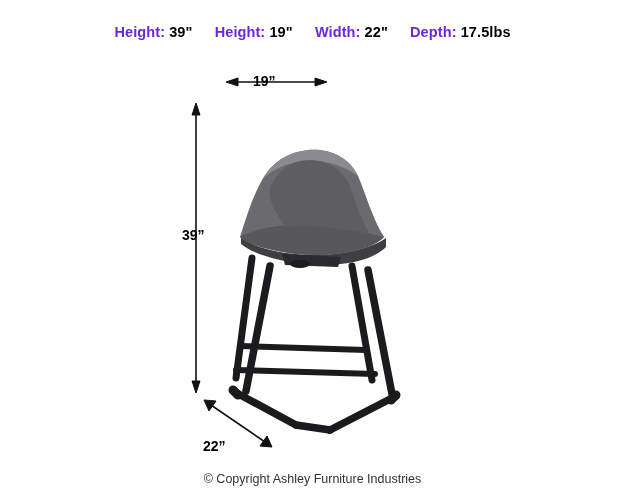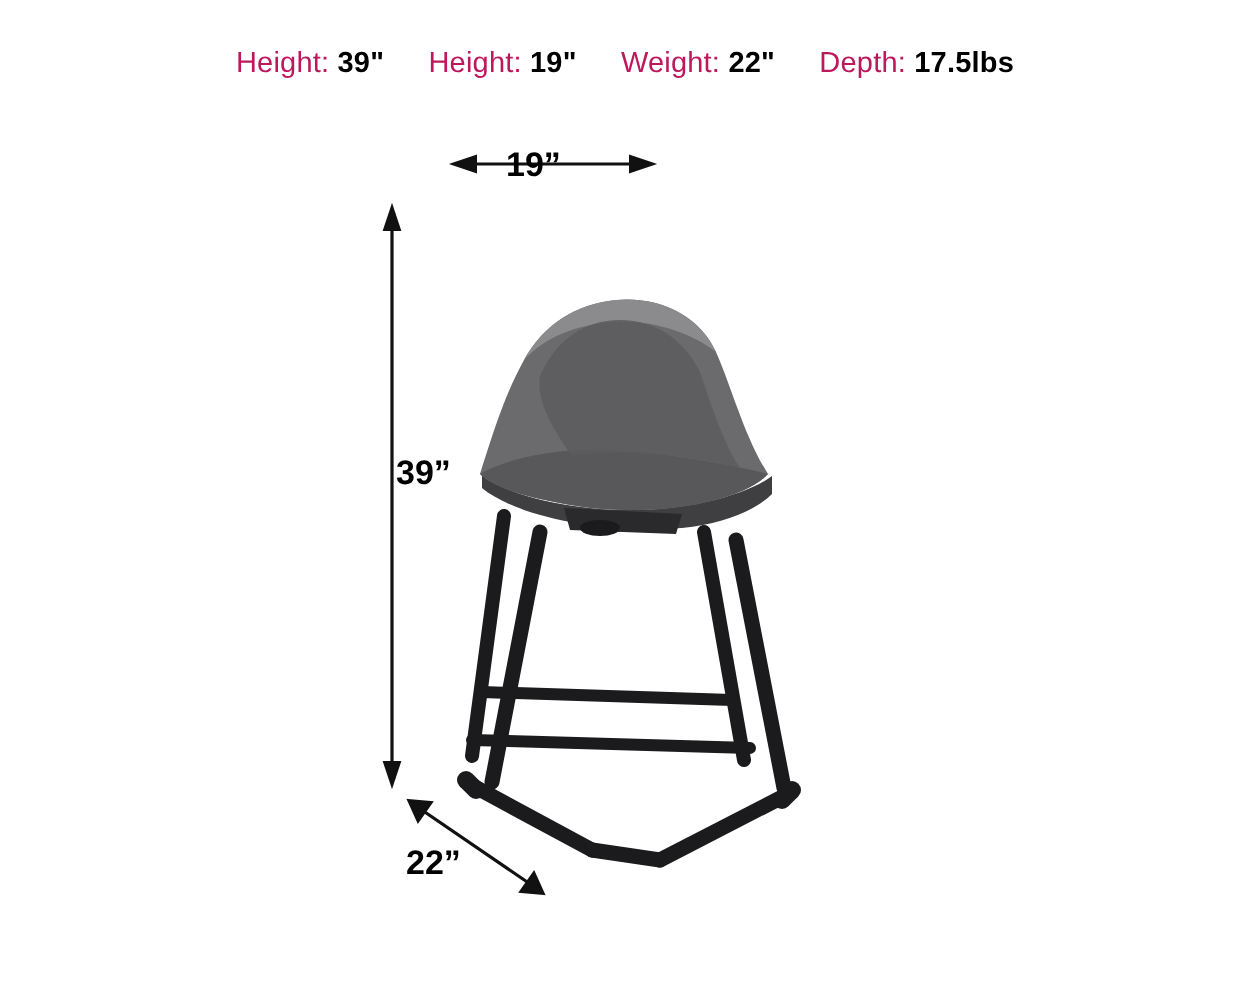--- a/index.html
+++ b/index.html
@@ -29,22 +29,22 @@
     text-align: center;
     font-size: 14.5px;
     letter-spacing: 0.1px;
     white-space: nowrap;
   }
   .spec-item {
     display: inline-block;
     margin: 0 9px;
   }
   .spec-label {
-    font-weight: normal;
-    color: #be185d;
+    font-weight: bold;
+    color: #6d28d9;
   }
   .spec-value {
     font-weight: bold;
     color: #000000;
   }
 
   
   #footer {
     position: absolute;
     bottom: 14px;
@@ -63,45 +63,45 @@
     width: 625px;
     height: 412px;
   }
   #stage svg {
     display: block;
   }
 
   
   .dim-label {
     position: absolute;
-    font-size: 17px;
+    font-size: 14px;
     font-weight: bold;
     color: #000000;
     white-space: nowrap;
   }
   #label-width  { left: 253px; top: 15px; }
-  #label-height { left: 182px; top: 169px; margin-left: 16px; }
-  #label-depth  { left: 203px; top: 364px; }
+  #label-height { left: 182px; top: 169px; }
+  #label-depth  { left: 203px; top: 380px; }
 </style>
 </head>
 <body>
 
 <div id="page">
 
   <div id="spec-header">
     <span class="spec-item">
       <span class="spec-label">Height:</span>
       <span class="spec-value">39"</span>
     </span>
     <span class="spec-item">
       <span class="spec-label">Height:</span>
       <span class="spec-value">19"</span>
     </span>
     <span class="spec-item">
-      <span class="spec-label">Weight:</span>
+      <span class="spec-label">Width:</span>
       <span class="spec-value">22"</span>
     </span>
     <span class="spec-item">
       <span class="spec-label">Depth:</span>
       <span class="spec-value">17.5lbs</span>
     </span>
   </div>
 
   <div id="stage">
 
@@ -197,14 +197,15 @@
         </g>
 
       </g>
     </svg>
 
     <div class="dim-label" id="label-width">19”</div>
     <div class="dim-label" id="label-height">39”</div>
     <div class="dim-label" id="label-depth">22”</div>
   </div>
 
+  <div id="footer">© Copyright Ashley Furniture Industries</div>
 
 </div>
 
 </body></html>

